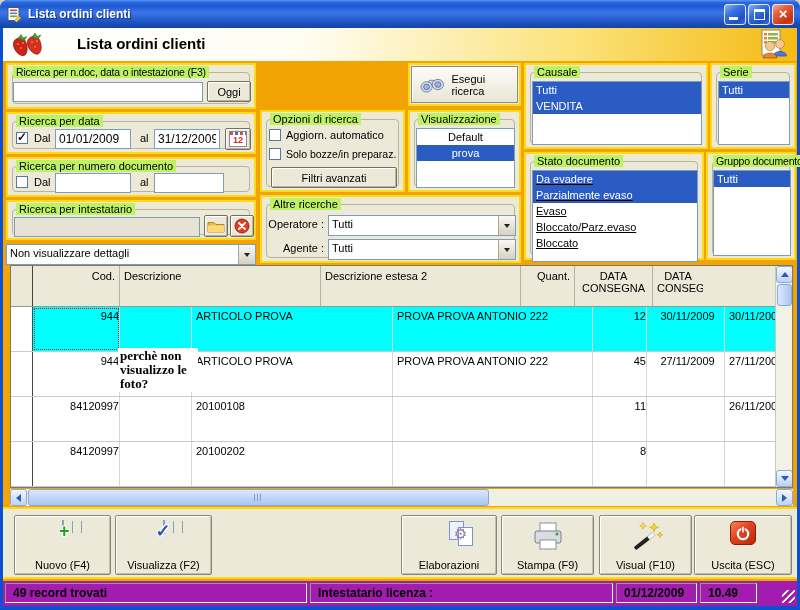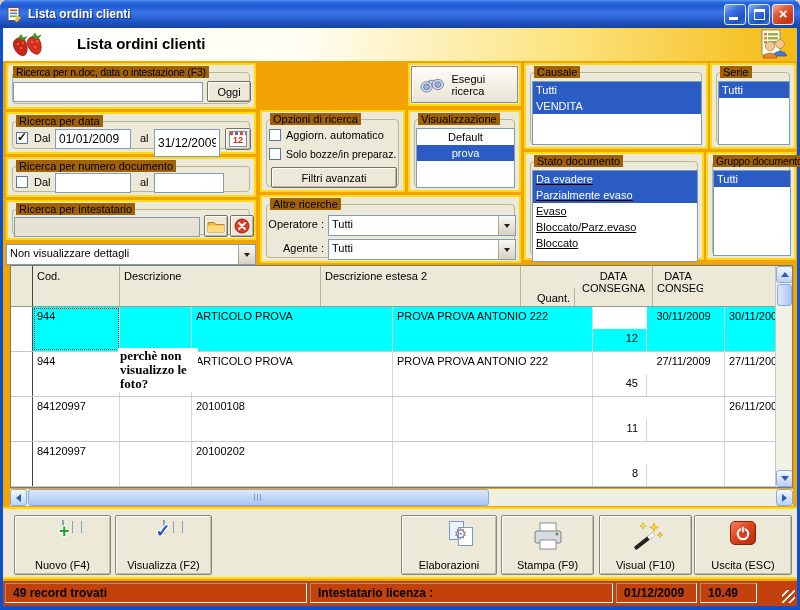--- a/index.html
+++ b/index.html
@@ -26,21 +26,21 @@
     background:linear-gradient(90deg,#ffffff 0%,#fffdf2 38%,#fbe27a 72%,#f5ba14 100%);}
   .band-logo{position:absolute;left:6px;top:3px;}
   .band-title{position:absolute;left:74px;top:7px;font-size:15px;font-weight:bold;}
   .band-users{position:absolute;right:8px;top:1px;}
 
   
   .main{position:absolute;left:3px;top:61px;width:794px;height:545px;background:#f2a405;}
 
   .panel{position:absolute;background:#ece9d8;border:2px solid #ffd912;box-sizing:border-box;}
   .gline{position:absolute;left:4px;right:4px;top:7px;bottom:3px;border:1px solid #bab594;border-radius:4px;pointer-events:none;}
-  .legend{position:absolute;top:1px;left:8px;background:#a16207;padding:0 3px;line-height:12px;white-space:nowrap;z-index:2;font-size:11px;}
+  .legend{position:absolute;top:1px;left:8px;background:#bef264;padding:0 3px;line-height:12px;white-space:nowrap;z-index:2;font-size:11px;}
   .legend.tight{left:5px;font-size:10.5px;letter-spacing:-0.2px;}
 
   .tb{position:absolute;background:#fff;border:1px solid #7f9db9;font-size:12px;padding:2px 3px;box-sizing:border-box;margin:0;}
   .tb:disabled,.tb.dis{background:#e6e2d4;}
   .lbl{position:absolute;line-height:13px;white-space:nowrap;}
 
   .btn3d{position:absolute;background:#ece9d8;border:1px solid #74705f;border-radius:2px;box-sizing:border-box;
     box-shadow:inset 1px 1px 0 #fff,inset -1px -1px 0 #b9b5a4;font-size:11px;
     display:flex;align-items:center;justify-content:center;cursor:default;}
 
@@ -59,24 +59,24 @@
 
   .esegui-btn{position:absolute;inset:1px;background:linear-gradient(#fdfcf8,#e9e5d5);border:1px solid #8f8b78;
     box-shadow:inset 1px 1px 0 #fff;display:flex;align-items:center;gap:7px;padding-left:8px;box-sizing:border-box;}
 
   
   .grid{position:absolute;left:7px;top:204px;width:783px;height:223px;background:#fff;
     border:1px solid #7a7a6a;box-sizing:border-box;overflow:hidden;}
   .ghead{display:flex;height:40px;background:#ece9d8;border-bottom:1px solid #98988a;width:764px;}
   .gh{box-sizing:border-box;border-right:1px solid #b5b2a1;padding:4px 4px 0 4px;overflow:hidden;font-size:11px;}
   .grow{display:flex;height:44px;border-bottom:1px solid #c9c9c9;width:764px;background:#fff;}
-  .gc{box-sizing:border-box;border-right:1px solid #d6d6d6;padding:3px 8px 0 4px;overflow:hidden;white-space:nowrap;font-size:11px;}
+  .gc{box-sizing:border-box;border-right:1px solid #d6d6d6;padding:3px 0 0 4px;overflow:hidden;white-space:nowrap;font-size:11px;}
   .c0{width:22px;border-right:1px solid #444 !important;}
-  .c1{width:87px;}.c2{width:72px;}.c3{width:201px;}.c4{width:200px;}
-  .c5{width:54px;text-align:right;margin-top:22px;}.c6{width:78px;text-align:center;}.c7{width:50px;text-align:center;border-right:none;}
+  .c1{width:87px;text-align:right;}.c2{width:72px;}.c3{width:201px;}.c4{width:200px;}
+  .c5{width:54px;text-align:right;}.c6{width:78px;text-align:center;}.c7{width:50px;text-align:center;border-right:none;}
   .grow.sel .gc{background:#00ffff;}
   .grow.sel .gc.c0{background:#fff;}
   .grow.sel .gc.c1{outline:1px dotted #444;outline-offset:-2px;}
   .annotation{position:absolute;left:107px;top:82px;width:80px;background:#fff;z-index:6;
     font-family:"Liberation Serif",serif;font-weight:bold;font-size:13px;line-height:14px;padding:1px 2px;box-sizing:border-box;}
 
   
   .vscroll{position:absolute;right:0;top:0;bottom:0;width:17px;background:#f2f1e6;border-left:1px solid #cac9b8;box-sizing:border-box;}
   .hscroll{position:absolute;left:7px;top:428px;width:783px;height:17px;background:#f0efe4;}
   .sbtn{position:absolute;width:17px;height:17px;background:linear-gradient(#f4f8ff,#bcd2f6);
@@ -113,21 +113,21 @@
   .docs-icon{position:relative;width:26px;height:26px;}
   .pg{position:absolute;width:15px;height:19px;background:#fff;border:1px solid #7a95c8;box-sizing:border-box;}
   .pg1{left:0;top:0;background:#eef3fb;}
   .pg2{left:9px;top:6px;}
   .gear{position:absolute;left:5px;top:4px;font-size:15px;color:#8a7aa8;font-family:"DejaVu Sans",sans-serif;}
 
   .pwr-badge{width:26px;height:24px;border-radius:5px;border:1px solid #8a1f06;box-sizing:border-box;
     background:linear-gradient(140deg,#f8825f,#e2431f 45%,#b82a08);display:flex;align-items:center;justify-content:center;}
 
   
-  .statusbar{position:absolute;left:0;top:520px;width:794px;height:25px;background:#c2410c;}
+  .statusbar{position:absolute;left:0;top:520px;width:794px;height:25px;background:#a21caf;}
   .sect{position:absolute;top:2px;height:20px;border:1px solid;border-color:#9a9782 #fff #fff #9a9782;
     line-height:18px;font-weight:bold;font-size:12px;padding:0 7px;box-sizing:border-box;white-space:nowrap;overflow:hidden;}
   .grip{position:absolute;right:2px;bottom:3px;width:13px;height:13px;
     background:repeating-linear-gradient(135deg,transparent 0 3px,#b0ac96 3px 4px,#fff 4px 5px);}
 
   .cal{position:relative;width:18px;height:16px;background:#fff;border:1px solid #8a8a9a;box-sizing:border-box;text-align:center;}
   .cal-top{position:absolute;top:0;left:0;right:0;height:3px;
     background:repeating-linear-gradient(90deg,#d84a3a 0 3px,#fff 3px 5px,#4a6ad8 5px 8px,#fff 8px 10px);}
   .cal b{color:#d42a1a;font-size:9px;line-height:17px;}
 </style>
@@ -198,21 +198,21 @@
       <span class="btn3d" style="left:199px;top:16px;width:44px;height:21px;">Oggi</span>
     </div>
 
     <div class="panel" style="left:3px;top:51px;width:250px;height:42px;">
       <i class="gline"></i>
       <span class="legend">Ricerca per data</span>
       <span class="cb checked" style="left:8px;top:18px;"></span>
       <span class="lbl" style="left:26px;top:18px;">Dal</span>
       <input class="tb" style="left: 47px; top: 15px; width: 76px; height: 20px;" value="01/01/2009">
       <span class="lbl" style="left:132px;top:18px;">al</span>
-      <input class="tb" style="left: 146px; top: 15px; width: 66px; height: 28px;" value="31/12/2009">
+      <input class="tb" style="left: 146px; top: 15px; width: 66px; height: 20px;" value="31/12/2009">
       <span class="btn3d" style="left:217px;top:14px;width:26px;height:22px;">
         <span class="cal"><i class="cal-top"></i><b>12</b></span>
       </span>
     </div>
 
     <div class="panel" style="left:3px;top:96px;width:250px;height:40px;">
       <i class="gline"></i>
       <span class="legend">Ricerca per numero documento</span>
       <span class="cb" style="left:8px;top:17px;"></span>
       <span class="lbl" style="left:26px;top:17px;">Dal</span>

